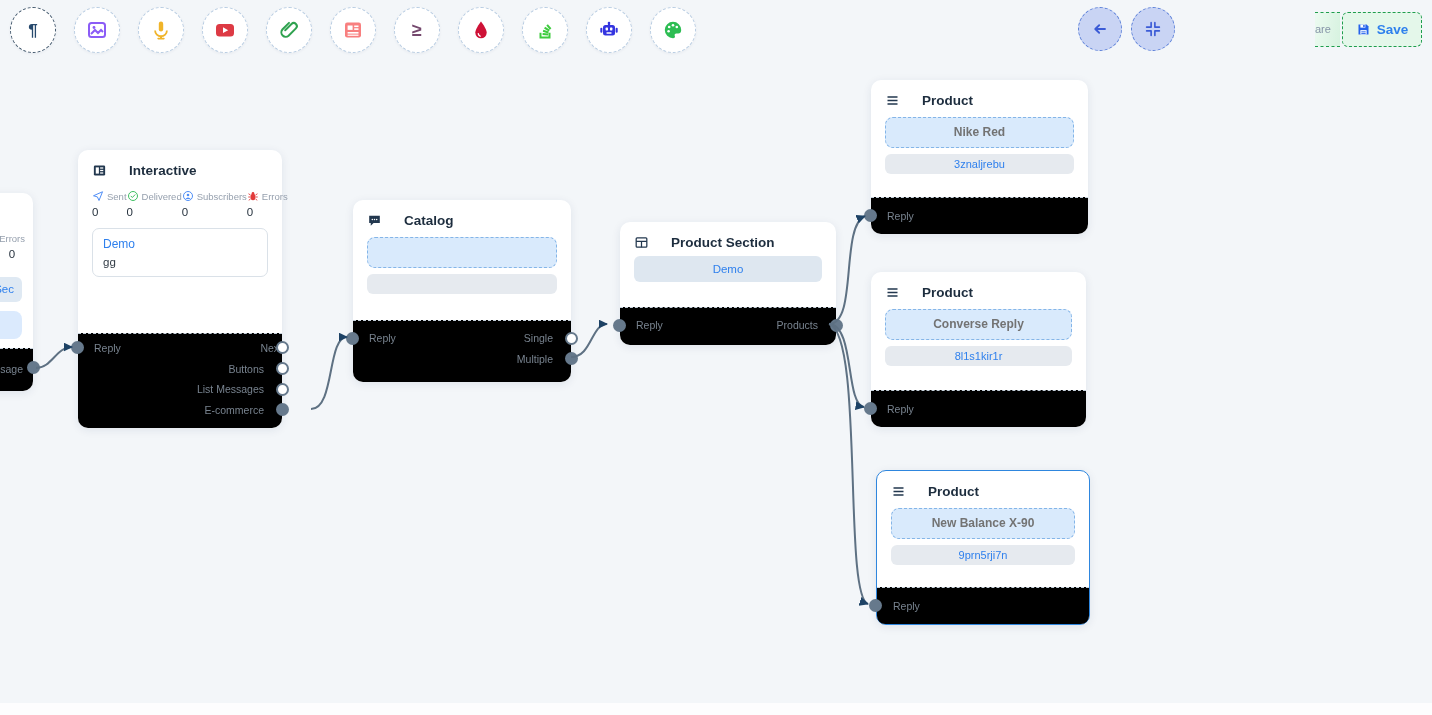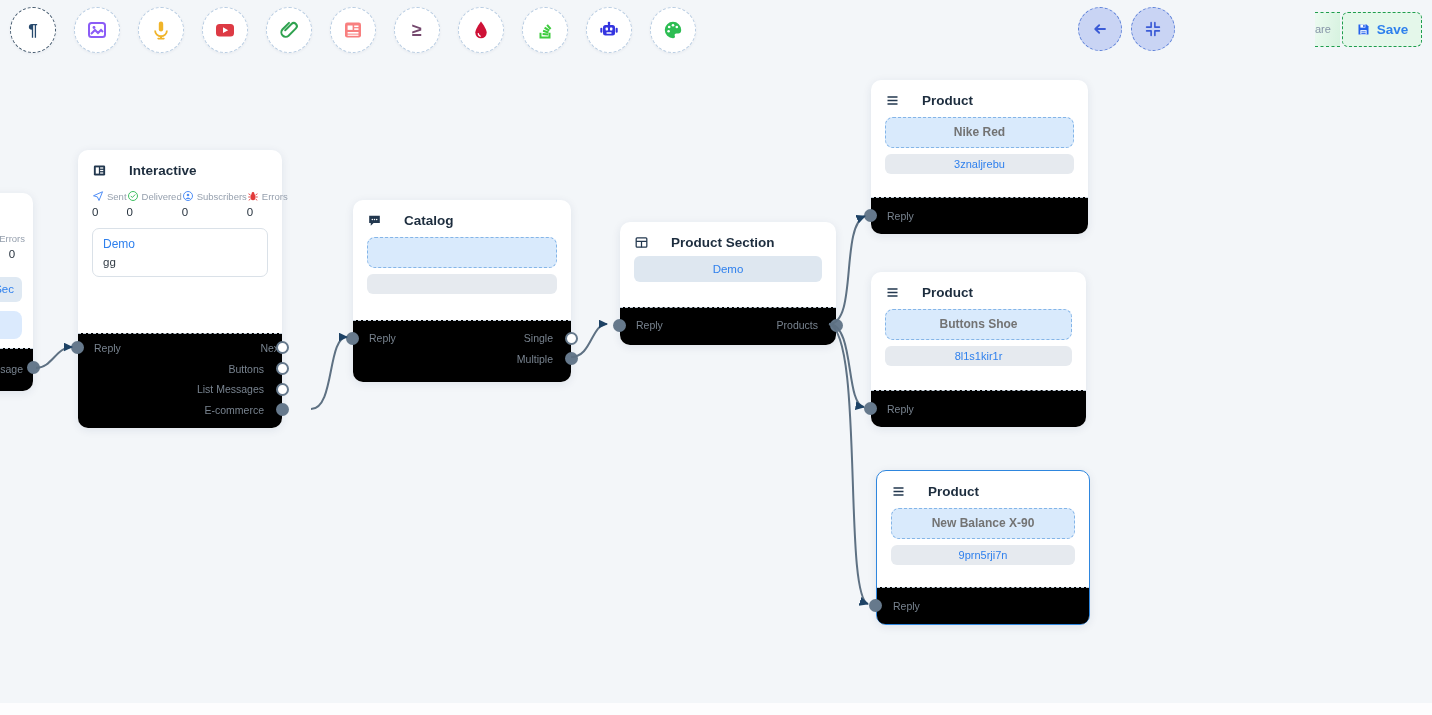--- a/index.html
+++ b/index.html
@@ -378,21 +378,21 @@
 <div class="node" style="left:871px; top:272px; width:215px; height:155px;">
   <div class="node-body">
     <div class="node-head">
       <svg class="icon" width="15" height="15" viewBox="0 0 24 24">
           <g stroke="#22374e" stroke-width="2.4">
             <path d="M4 6.5 h16 M4 12 h16 M4 17.5 h16"></path>
           </g>
         </svg>
       <span>Product</span>
     </div>
-    <div class="dashed-box">Buttons Shoe</div>
+    <div class="dashed-box">Converse Reply</div>
     <div class="gray-box">8l1s1kir1r</div>
   </div>
   <div class="node-footer" style="height:37px">
     <span class="port" style="left:-7px; top:11px;"></span>
     <span class="f-label" style="left:16px; top:12px;">Reply</span>
   </div>
 </div>
 
 <div class="node selected" style="left:876px; top:470px; width:214px; height:155px;">
   <div class="node-body">

